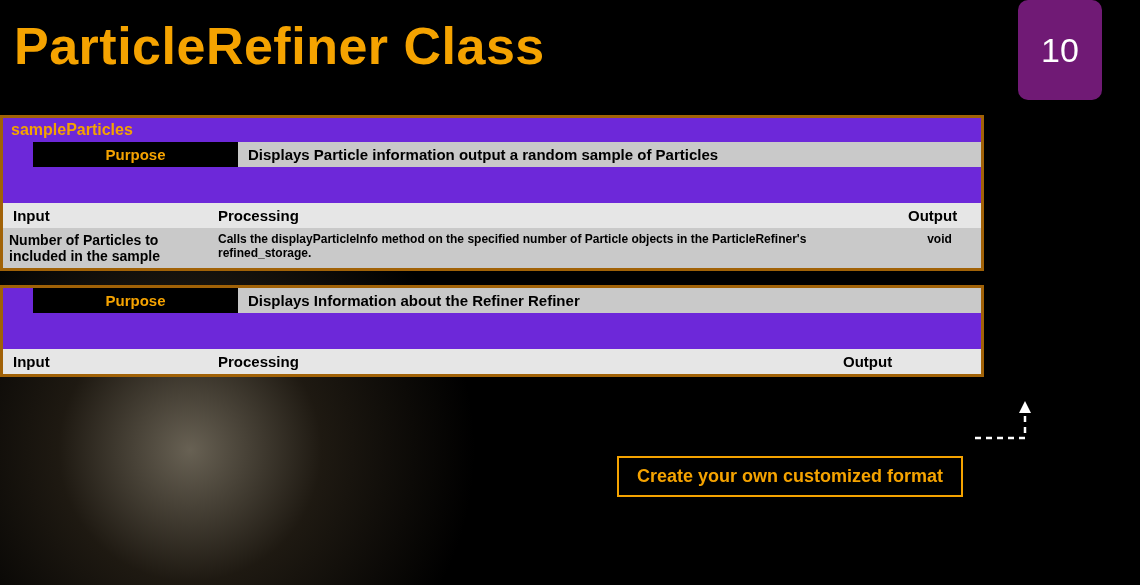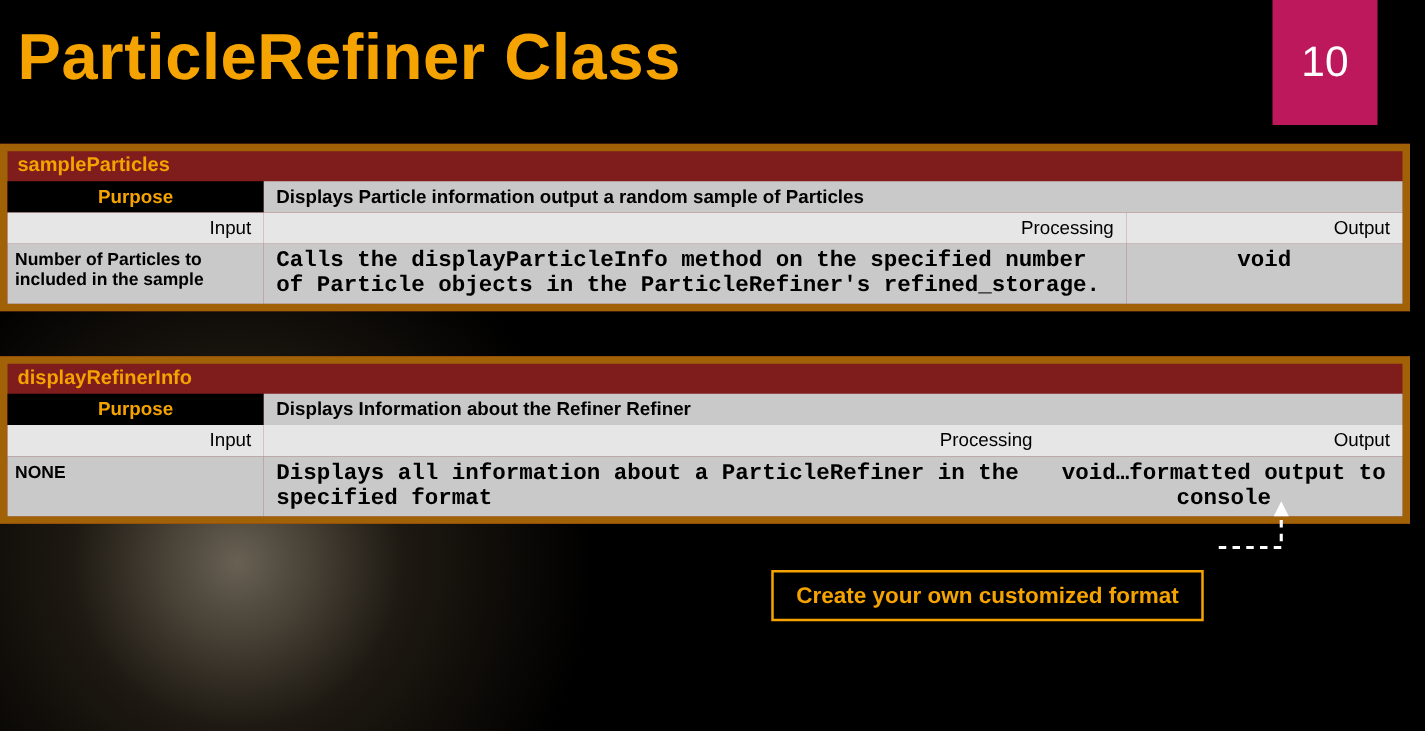--- a/index.html
+++ b/index.html
@@ -26,35 +26,36 @@
     font-weight: 700;
     color: #F5A300;
     letter-spacing: 0.5px;
   }
   .page-badge {
     position: absolute;
     right: 38px;
     top: 0;
     width: 84px;
     height: 100px;
-    background: #be185d;
+    background: #701a75;
     color: #fff;
     font-size: 34px;
     font-weight: 400;
     display: flex;
     align-items: center;
     justify-content: center;
+    border-radius: 10px;
   }
 
   .method-block {
     position: absolute;
     left: 0;
-    width: 1128px;
-    border: 6px solid #a16207;
-    background: #7f1d1d;
+    width: 984px;
+    border: 3px solid #a16207;
+    background: #6d28d9;
   }
   .mb1 { top: 115px; }
   .mb2 { top: 285px; }
 
   .mname {
     color: #F5A300;
     font-weight: 700;
     font-size: 16px;
     padding: 3px 8px 3px 8px;
   }
@@ -64,40 +65,42 @@
   .w1 { width: 205px; }
   .w2 { width: 690px; }
   .w2b { width: 625px; }
   .w3 { flex: 1; text-align: center; }
 
   .purpose-row .w1 {
     background: #000;
     color: #F5A300;
     font-weight: 700;
     text-align: center;
+    margin-left: 30px;
   }
   .purpose-row .desc {
     background: #C9C9C9;
     font-weight: 700;
     flex: 1;
   }
 
   .hdr-row .cell {
     background: #E6E6E6;
-    font-weight: 400;
-    text-align: right;
+    font-weight: 700;
+    text-align: left;
+    margin-top: 36px;
   }
 
   .data-row .cell {
     background: #C9C9C9;
     font-weight: 700;
     vertical-align: top;
   }
   .data-row .w1 { font-size: 14px; padding-left: 6px;}
-  .data-row .w2, .data-row .w2b, .data-row .w3 { font-size: 18px; font-family: Liberation Mono, monospace; }
+  .data-row .w2, .data-row .w2b, .data-row .w3 { font-size: 12px; }
 
   .callout {
     position: absolute;
     left: 617px;
     top: 420px;
     border: 2px solid #F5A300;
     color: #F5A300;
     font-weight: 700;
     font-size: 18px;
     padding: 8px 18px;
@@ -132,34 +135,28 @@
     <div class="cell w3">Output</div>
   </div>
   <div class="row data-row">
     <div class="cell w1">Number of Particles to included in the sample</div>
     <div class="cell w2">Calls the displayParticleInfo method on the specified number of Particle objects in the ParticleRefiner's refined_storage.</div>
     <div class="cell w3">void</div>
   </div>
 </div>
 
 <div class="method-block mb2">
-  <div class="mname">displayRefinerInfo</div>
   <div class="row purpose-row">
     <div class="cell w1">Purpose</div>
     <div class="cell desc">Displays Information about the Refiner Refiner</div>
   </div>
   <div class="row hdr-row">
     <div class="cell w1">Input</div>
     <div class="cell w2b">Processing</div>
     <div class="cell w3">Output</div>
-  </div>
-  <div class="row data-row">
-    <div class="cell w1">NONE</div>
-    <div class="cell w2b">Displays all information about a ParticleRefiner in the specified format</div>
-    <div class="cell w3">void…formatted output to console</div>
   </div>
 </div>
 
 <div class="callout">Create your own customized format</div>
 
 <div class="connector" style="left:970px; top:395px; width:80px; height:45px;">
   <svg width="80" height="45">
     <path d="M 5 43 L 55 43 L 55 12" stroke="#fff" stroke-width="2.5" fill="none" stroke-dasharray="6 5"></path>
     <path d="M 49 18 L 55 6 L 61 18 Z" fill="#fff"></path>
   </svg>

